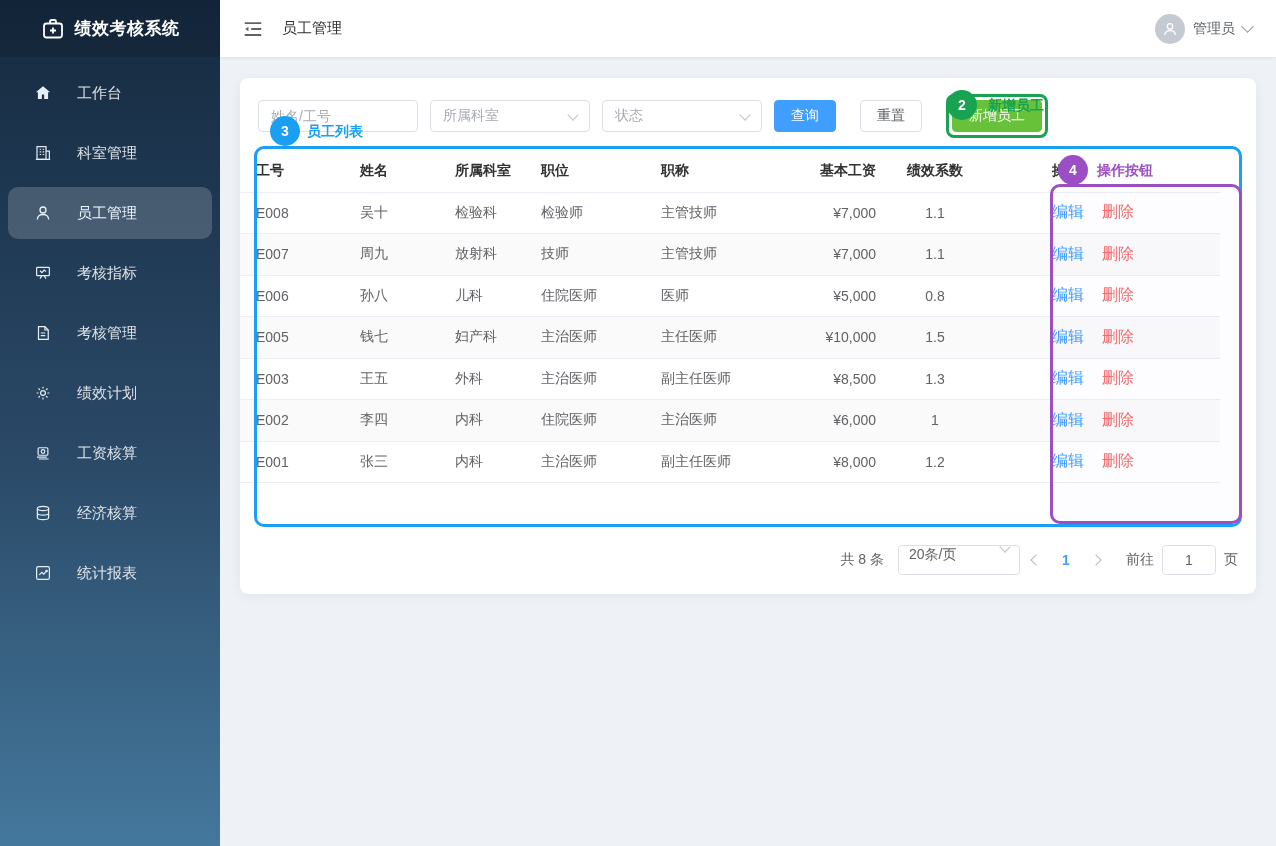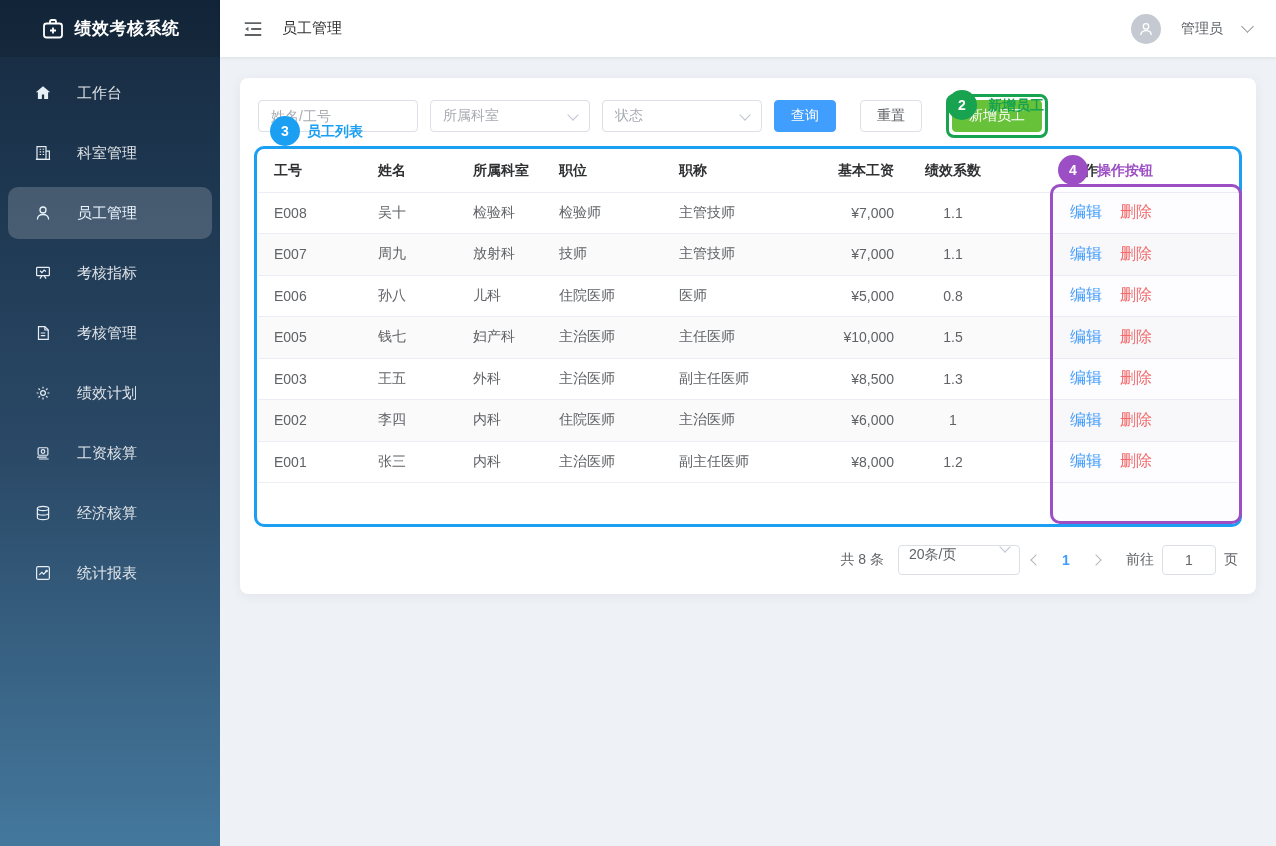--- a/index.html
+++ b/index.html
@@ -19,21 +19,21 @@
     padding:0 0 0 26px; border-radius:10px; color:rgba(255,255,255,0.85); font-size:15px; cursor:pointer; }
   .menu-item.active { background:rgba(255,255,255,0.18); color:#eaf6ff; }
   .micon { width:18px; height:18px; flex:0 0 18px; }
   .micon svg { width:18px; height:18px; display:block; }
 
   
   .topbar { position:absolute; left:220px; top:0; width:1056px; height:57px; background:#fff;
     display:flex; align-items:center; box-shadow:0 1px 4px rgba(0,21,41,0.08); }
   .collapse { margin-left:22px; width:22px; height:22px; cursor:pointer; }
   .page-title { margin-left:18px; font-size:15px; color:#303133; }
-  .top-right { margin-left:auto; margin-right:24px; display:flex; align-items:center; gap:20px; cursor:pointer; }
+  .top-right { margin-left:auto; margin-right:24px; display:flex; align-items:center; gap:8px; cursor:pointer; }
   .avatar { width:30px; height:30px; border-radius:50%; background:#c4c9d2; display:flex; align-items:center; justify-content:center; }
   .user-name { font-size:14px; color:#5f6368; }
   .caret { width:9px; height:9px; border-right:1.5px solid #909399; border-bottom:1.5px solid #909399;
     transform:rotate(45deg); margin-top:-4px; }
 
   
   .card { position:absolute; left:240px; top:78px; width:1016px; height:516px; background:#fff;
     border-radius:8px; box-shadow:0 2px 12px rgba(0,0,0,0.06); }
   .filters { position:absolute; left:18px; top:16px; height:44px; display:flex; align-items:center; }
   .f-input, .f-select { width:160px; height:32px; border:1px solid #dcdfe6; border-radius:4px;
@@ -47,21 +47,21 @@
   .btn { height:32px; border-radius:4px; font-size:14px; padding:0 16px; cursor:pointer;
     border:1px solid #dcdfe6; background:#fff; color:#606266; font-family:inherit;text-align:center; }
   .btn-primary { background:var(--c-primary,#409eff); border-color:var(--c-primary,#409eff); color:#fff; }
   .btn-query { margin-left:12px; }
   .btn-reset { margin-left:24px; }
   .btn-success { background:var(--c-success_button,#67c23a); border-color:var(--c-success_button,#67c23a); color:#fff; }
   .ann-green-box { margin-left:24px; border:3px solid var(--c-annotation_green,#18a351);
     border-radius:8px; padding:3px; }
 
   
-  .table-wrap { position:absolute; left:18px; top:72px; width:980px; }
+  .table-wrap { position:absolute; left:0; top:72px; width:980px; }
   table { width:980px; border-collapse:collapse; table-layout:fixed; font-size:14px; }
   th { text-align:left; font-weight:bold; color:#303133; height:42px; border-bottom:1px solid #ebeef5; }
   td { color:#606266; height:41.5px; border-bottom:1px solid #ebeef5; }
   tbody tr:nth-child(even) { background:#fafafa; }
   th:first-child, td:first-child { padding-left:16px; }
   .col-salary { text-align:right; }
   .col-coef { text-align:center; }
   .col-ops { padding-left:18px; }
   .lnk { cursor:pointer; font-size:16px; }
   .lnk-edit { color:var(--c-primary,#409eff); }

